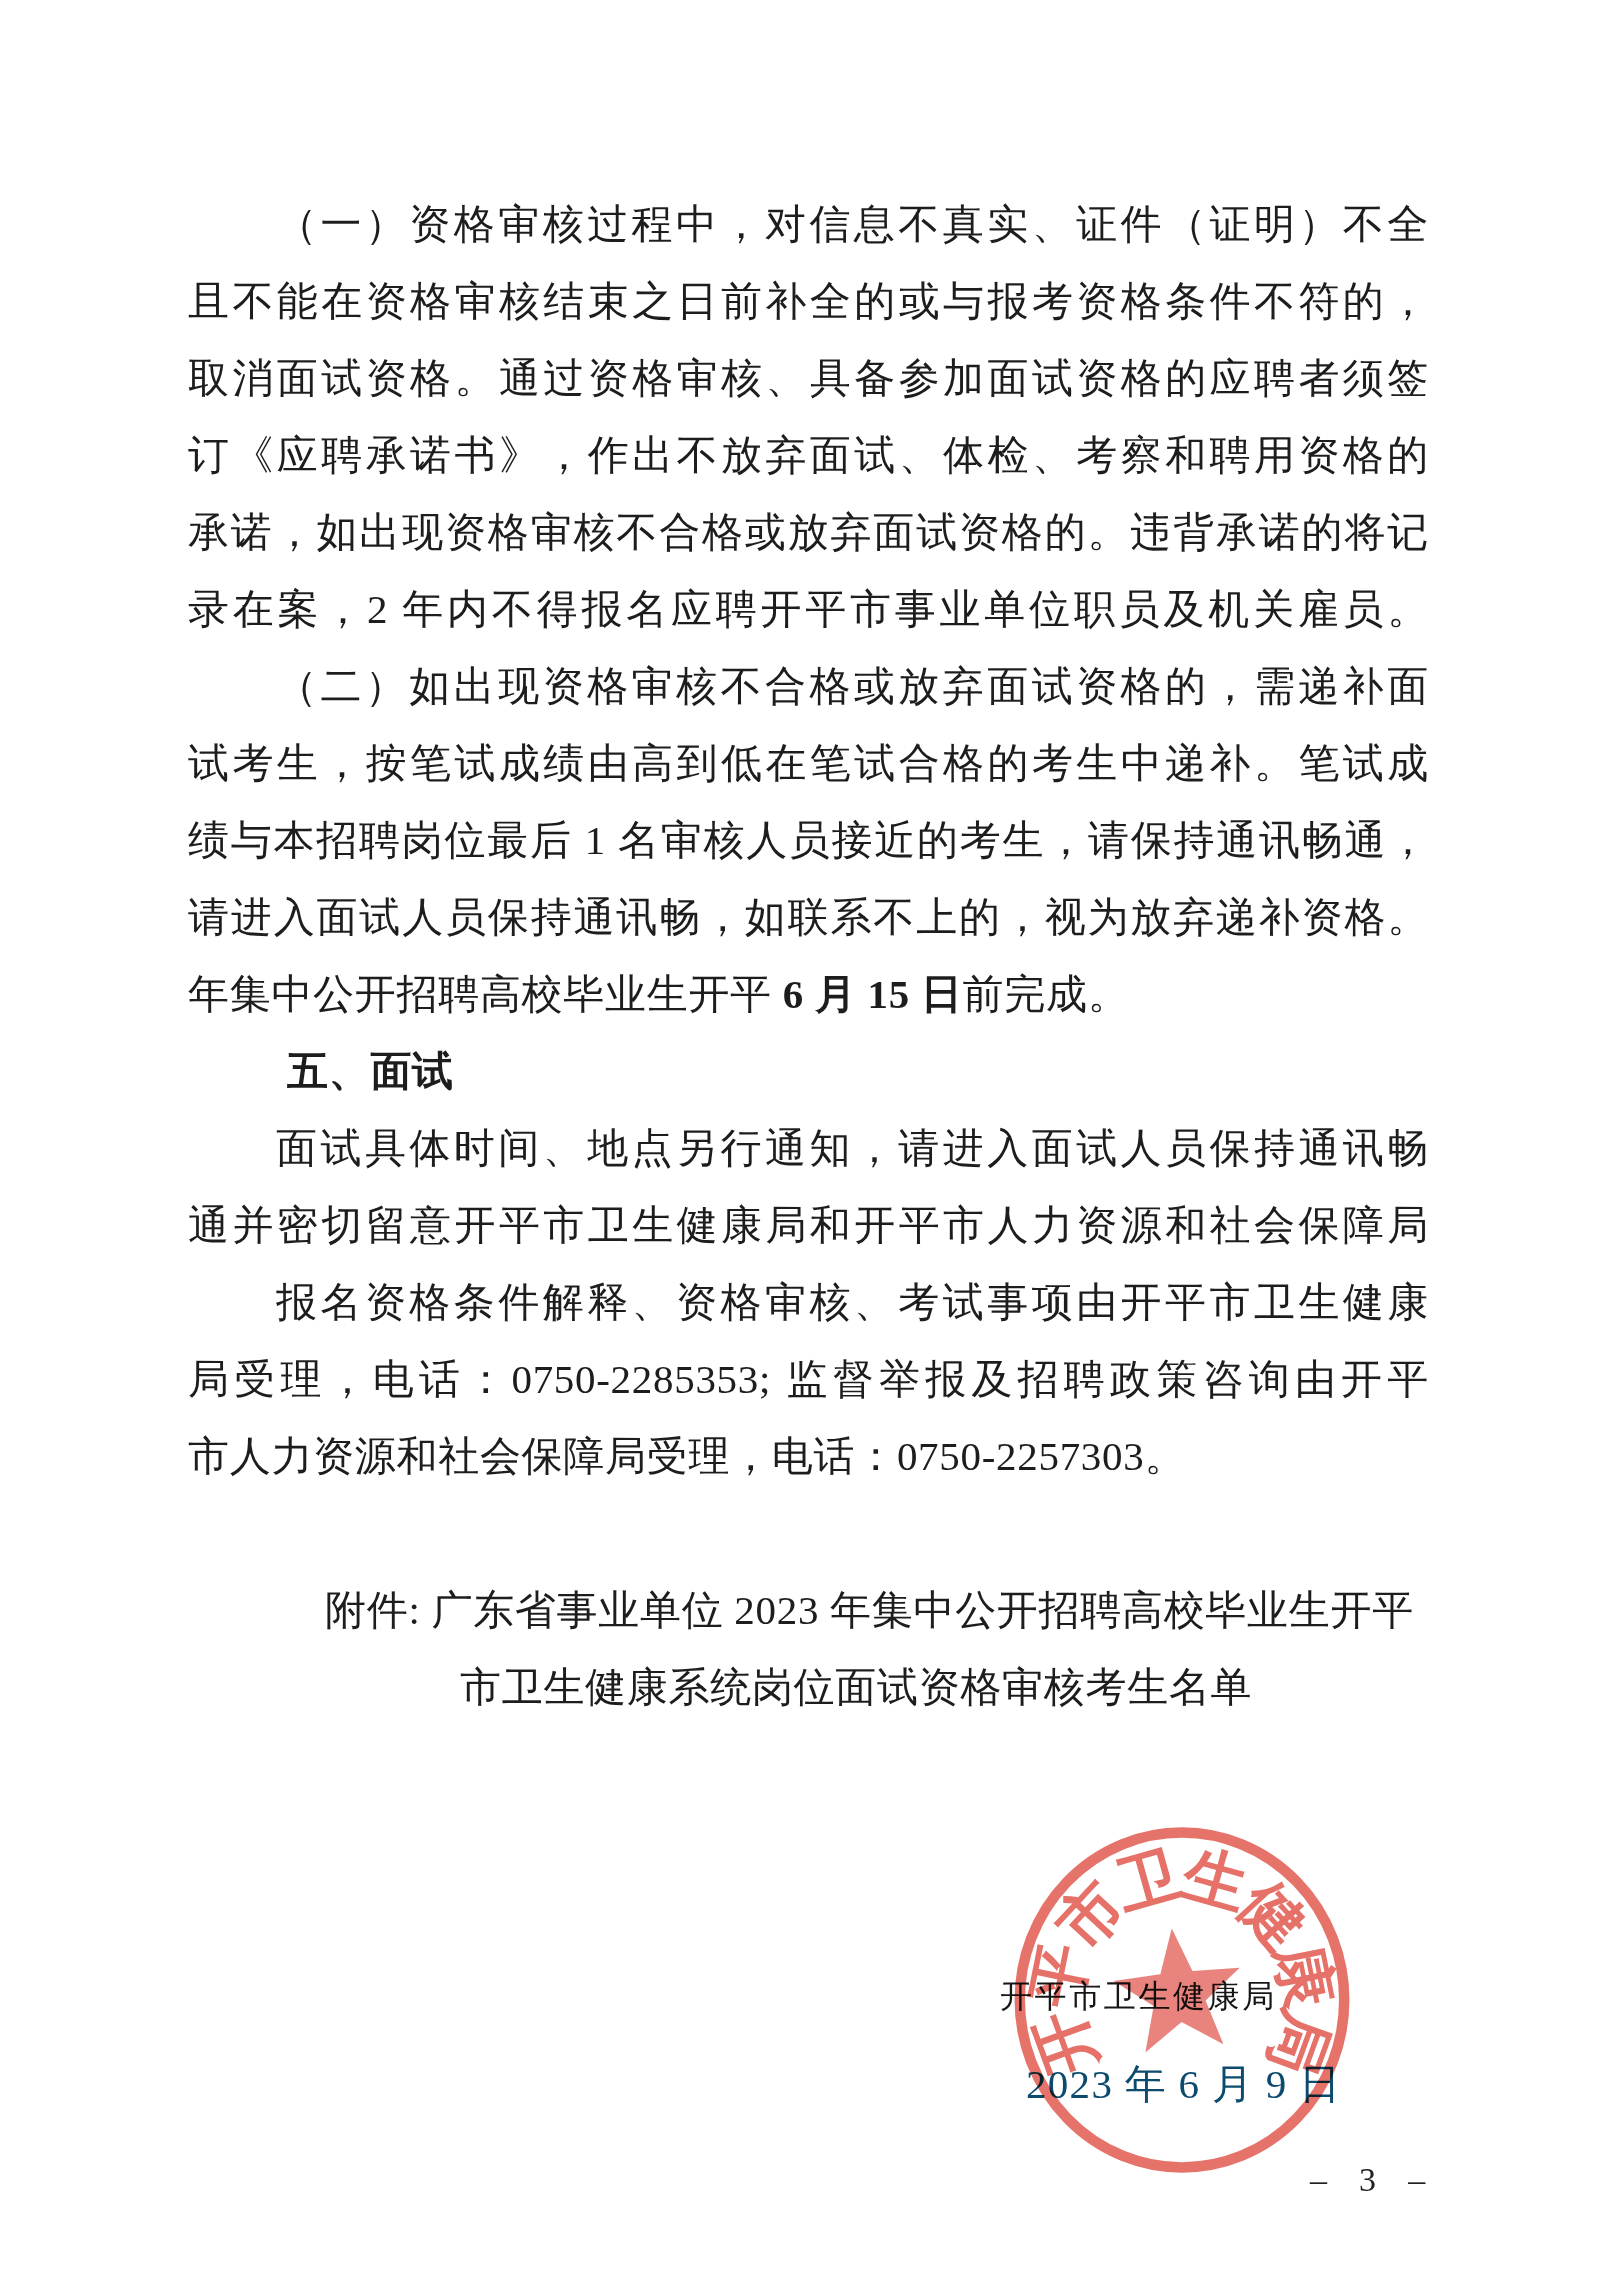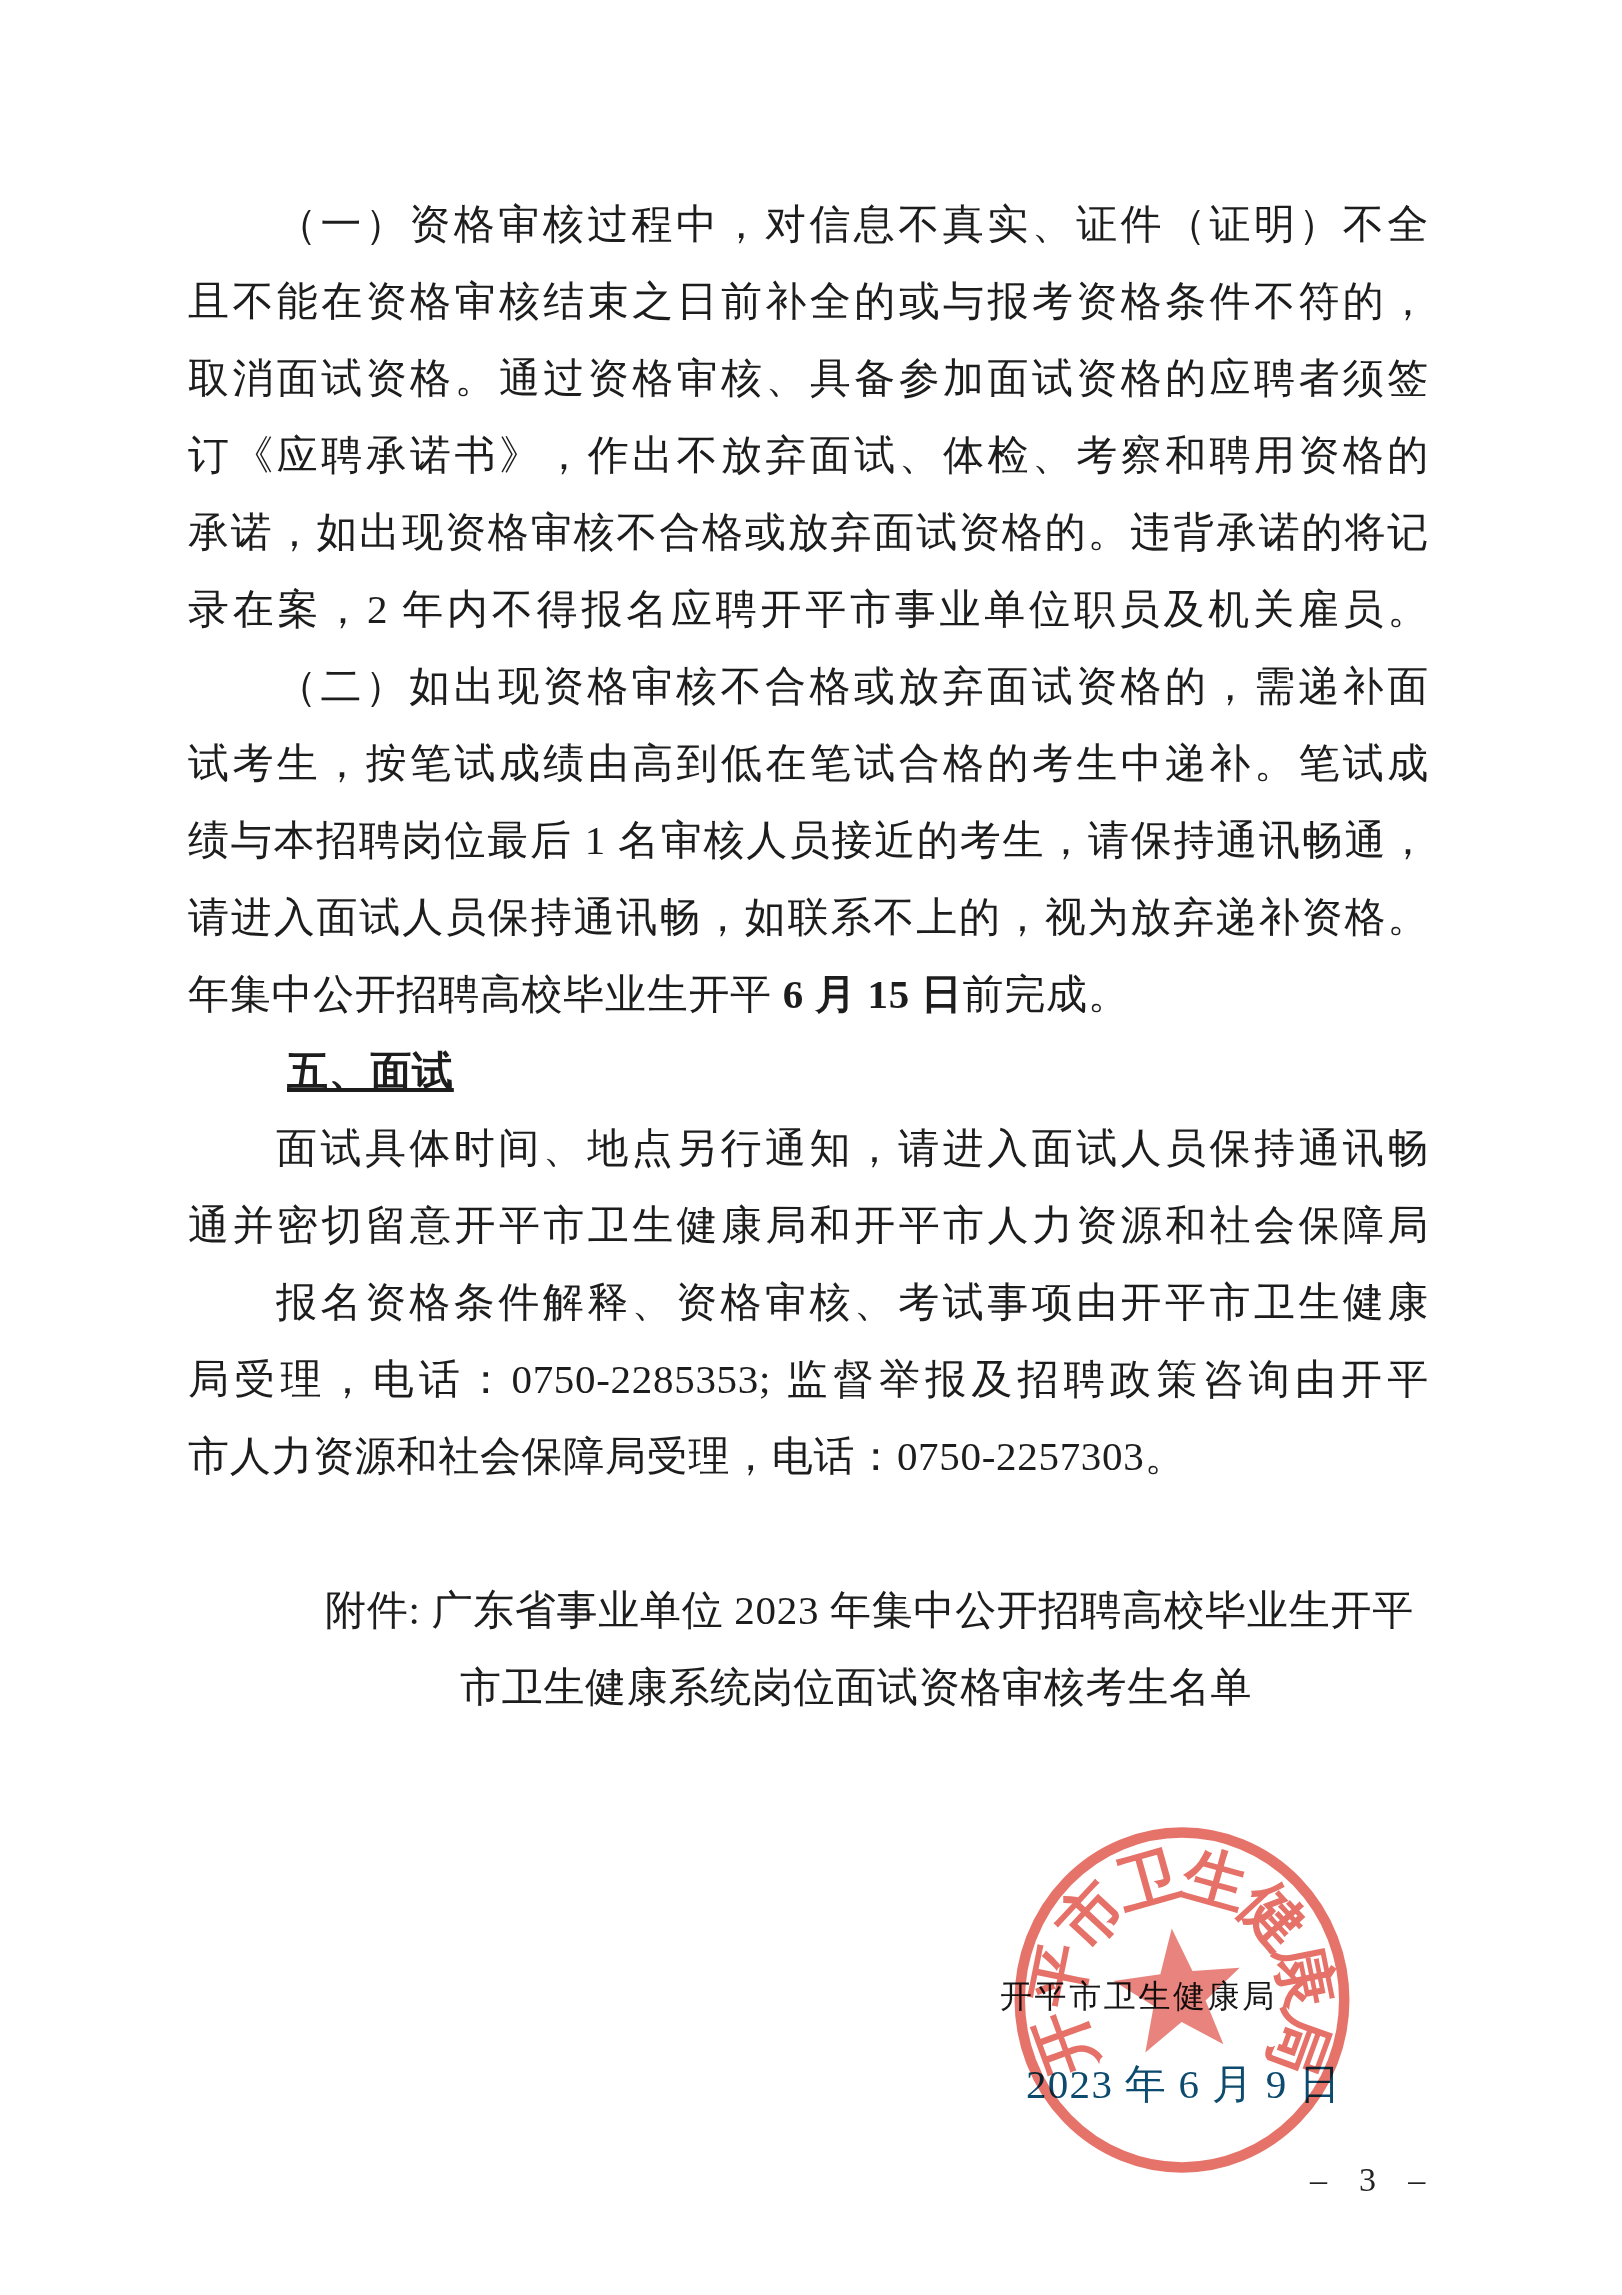--- a/index.html
+++ b/index.html
@@ -31,21 +31,21 @@
     overflow: visible;
   }
   .fill {
     text-align: justify;
     text-align-last: justify;
     -moz-text-align-last: justify;
     text-justify: inter-ideograph;
   }
   .indent  { text-indent: 88px; }
   .indent-h{ text-indent: 99px; }
-  .bold    { font-weight: bold; text-decoration: underline; }
+  .bold    { font-weight: bold; }
   .att1    { padding-left: 137px; }
   .att2    { padding-left: 272px; }
   .spacer  { height: 77px; }
 
   .sig-name {
     position: absolute;
     left: 1000px;
     top: 1966px;
     height: 60px;
     line-height: 60px;

